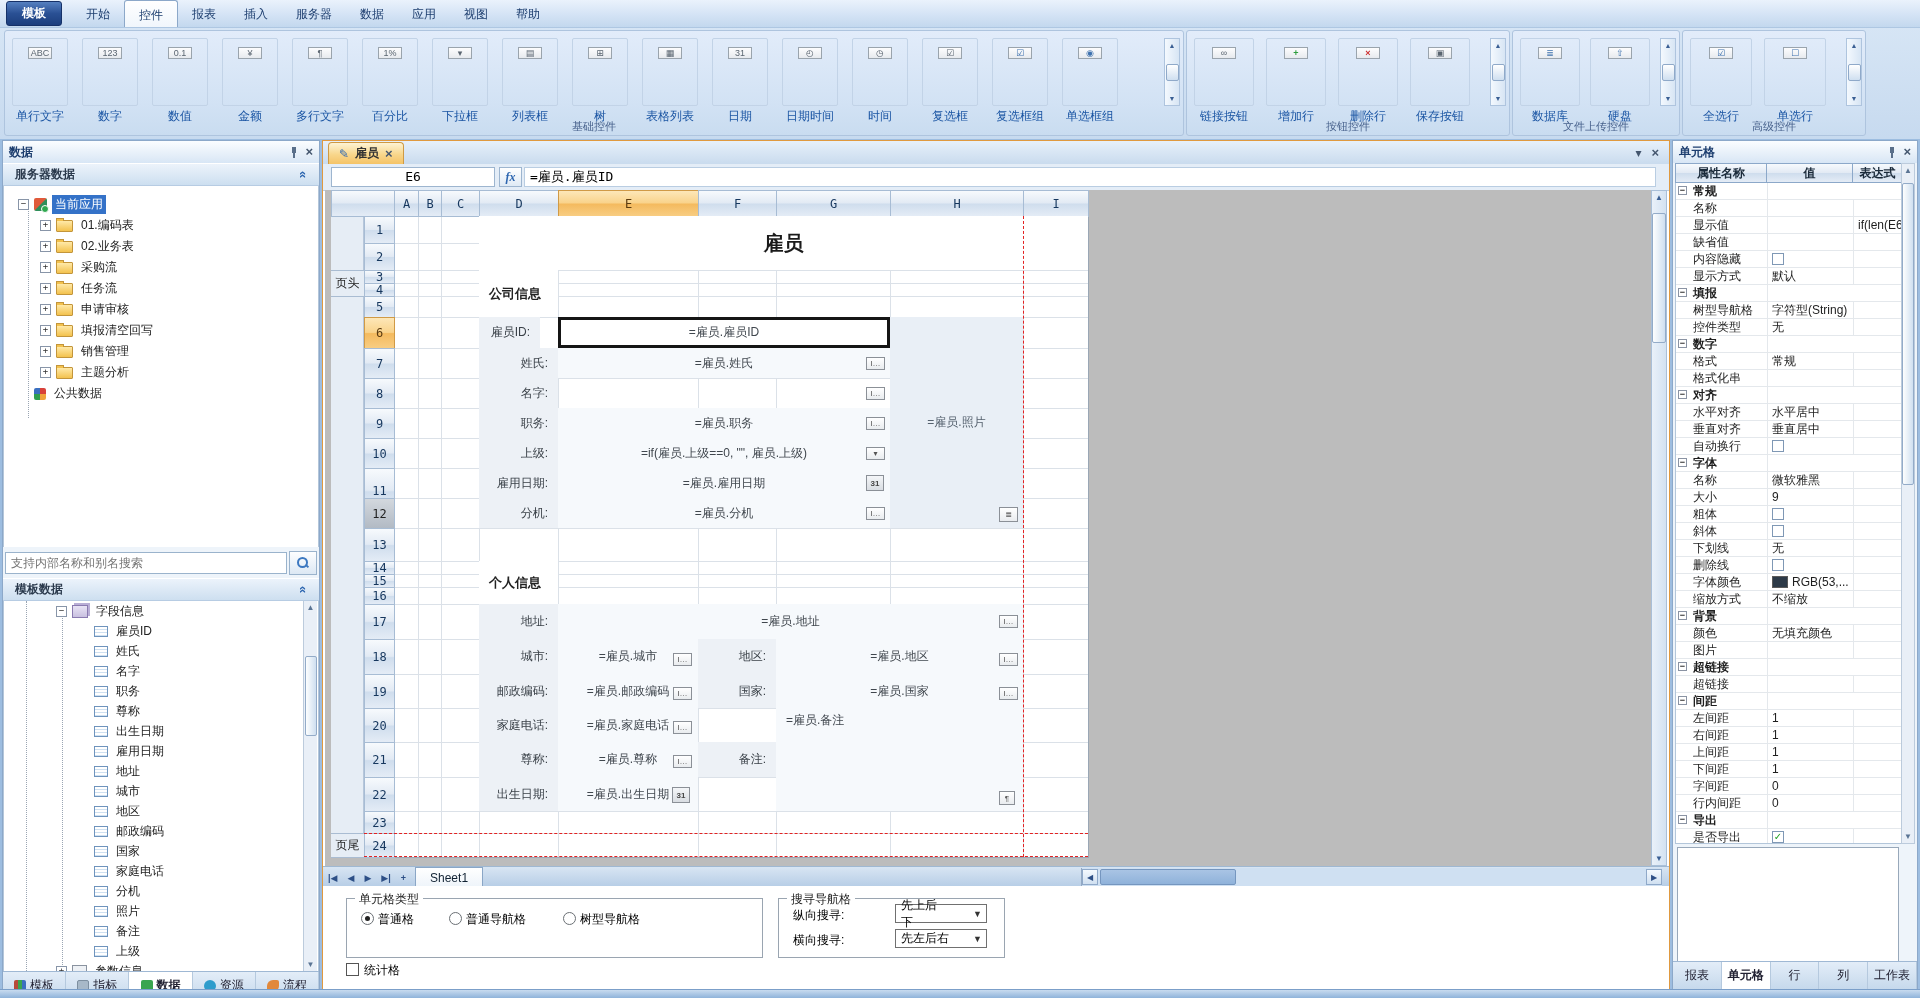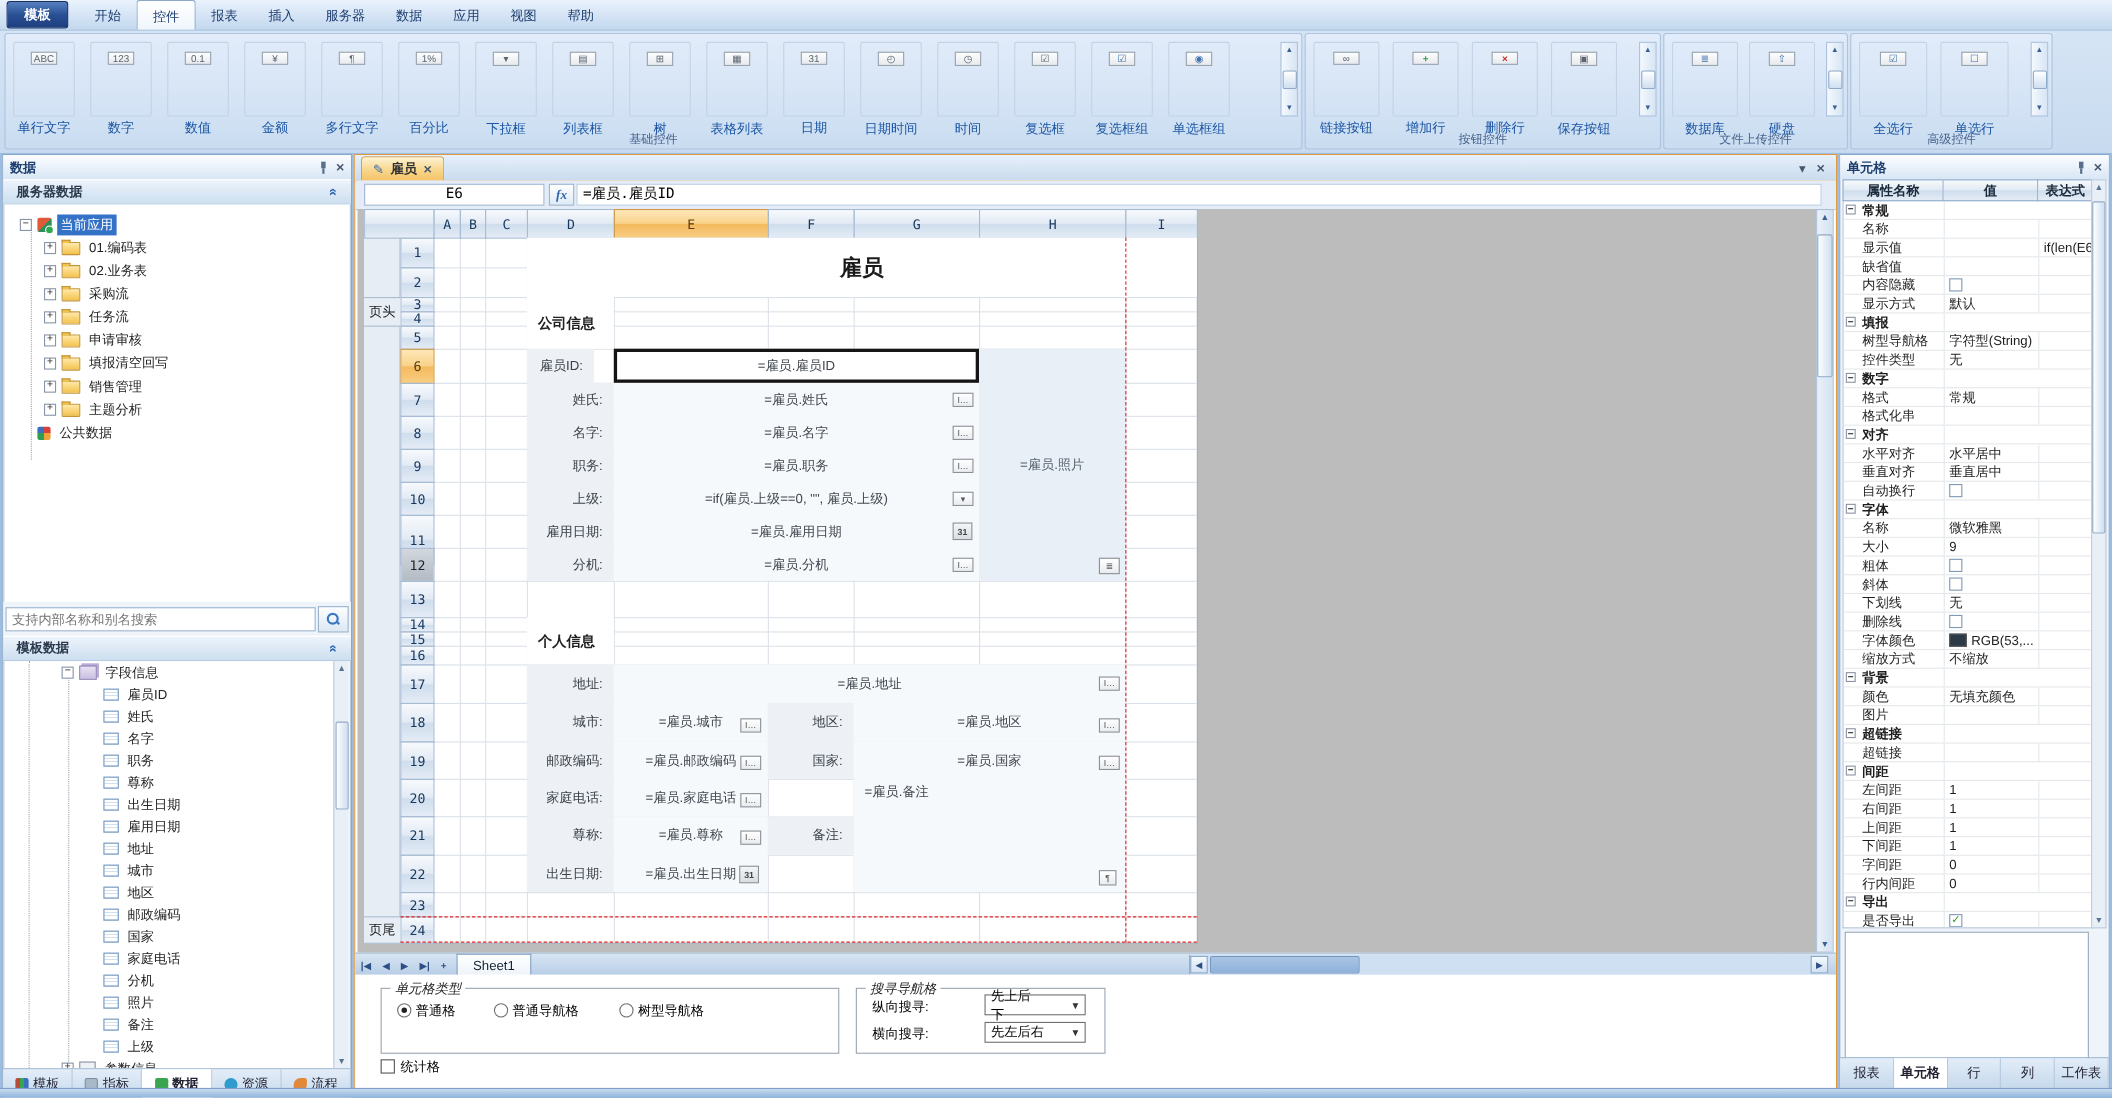--- a/index.html
+++ b/index.html
@@ -127,21 +127,21 @@
   .tstrip{position:absolute;left:0;top:725px;right:0;height:20px;background:linear-gradient(#d8e5f3,#b6cde6);border-top:1px solid #9fb8d2;display:flex;align-items:center;z-index:5;}
   .navico{color:#2d4f86;font-size:9px;padding:0 5px;font-weight:bold;}
   .sheettab{height:19px;background:linear-gradient(#ffffff,#eef4fa);border:1px solid #8aa6c6;border-bottom:none;display:flex;align-items:center;padding:0 14px;margin-left:4px;font-size:12px;color:#123;}
   .hsb{position:absolute;left:758px;top:1px;width:580px;height:18px;background:#cfe0f2;border-left:1px solid #93a9c4;display:flex;align-items:center;}
   .hsb-btn{width:16px;height:16px;background:linear-gradient(#f4f9fe,#d0e0f1);border:1px solid #8fa9c9;color:#2d4f86;font-size:8px;display:flex;align-items:center;justify-content:center;box-sizing:border-box;}
   .hsb-thumb{width:136px;height:16px;background:linear-gradient(#a9c4e4,#8fb2da);border:1px solid #7596bf;border-radius:2px;box-sizing:border-box;margin-left:2px;}
   .hsb-sp{flex:1;}
 
   .bform{position:absolute;left:0;top:745px;right:0;bottom:0;background:#fff;z-index:5;}
   .gbox{position:absolute;border:1px solid #9aa5b1;}
-  .gleg{position:absolute;top:-8px;left:8px;background:#fff;padding:0 4px;color:#222;font-style:italic;}
+  .gleg{position:absolute;top:-8px;left:8px;background:#fff;padding:0 4px;color:#222;}
   .radio{width:13px;height:13px;border:1px solid #6b7075;border-radius:50%;background:#fff;display:inline-block;box-sizing:border-box;vertical-align:-2px;margin-right:4px;}
   .radio.on{position:relative;}
   .radio.on::after{content:"";position:absolute;left:3px;top:3px;width:5px;height:5px;background:#222;border-radius:50%;}
   .cbox{width:13px;height:13px;border:1px solid #555;background:#fff;display:inline-block;box-sizing:border-box;vertical-align:-2px;margin-right:5px;}
   .selbox{position:absolute;width:92px;height:19px;border:1px solid #707070;background:#fff;display:flex;align-items:center;padding-left:5px;box-sizing:border-box;}
   .selarr{margin-left:auto;padding-right:4px;color:#333;font-size:9px;}
 
   
   .pgh{position:absolute;left:2px;top:22px;width:228px;height:20px;display:flex;z-index:2;}
   .phc{box-sizing:border-box;border:1px solid #8ca8c9;border-left:none;background:linear-gradient(#f7fafd,#e2eaf4 48%,#cfdded 52%,#e4ecf6);font-weight:bold;display:flex;align-items:center;justify-content:center;color:#1a2a3a;}
@@ -638,21 +638,20 @@
     <div class="cell c-sect" style="left:156px;top:420px;width:79px;height:43px;">个人信息</div>
 
     <div class="cell c-lab" style="left:156px;top:176px;width:61px;height:31px;">雇员ID:</div>
     <div class="cell c-val c-selcell" style="left:235px;top:176px;width:332px;height:31px;">=雇员.雇员ID</div>
 
     <div class="cell c-lab" style="left:156px;top:207px;width:79px;height:30px;">姓氏:</div>
     <div class="cell c-val" style="left:235px;top:207px;width:332px;height:30px;">=雇员.姓氏</div>
     <div class="wic" style="left:543px;top:216px;">I…</div>
 
     <div class="cell c-lab" style="left:156px;top:237px;width:79px;height:30px;">名字:</div>
-    <div class="cell c-val" style="left:235px;top:237px;width:332px;height:30px;">=雇员.名字</div>
     <div class="wic" style="left:543px;top:246px;">I…</div>
 
     <div class="cell c-lab" style="left:156px;top:267px;width:79px;height:30px;">职务:</div>
     <div class="cell c-val" style="left:235px;top:267px;width:332px;height:30px;">=雇员.职务</div>
     <div class="wic" style="left:543px;top:276px;">I…</div>
 
     <div class="cell c-lab" style="left:156px;top:297px;width:79px;height:30px;">上级:</div>
     <div class="cell c-val" style="left:235px;top:297px;width:332px;height:30px;">=if(雇员.上级==0, "", 雇员.上级)</div>
     <div class="wic" style="left:543px;top:306px;">▾</div>
 

